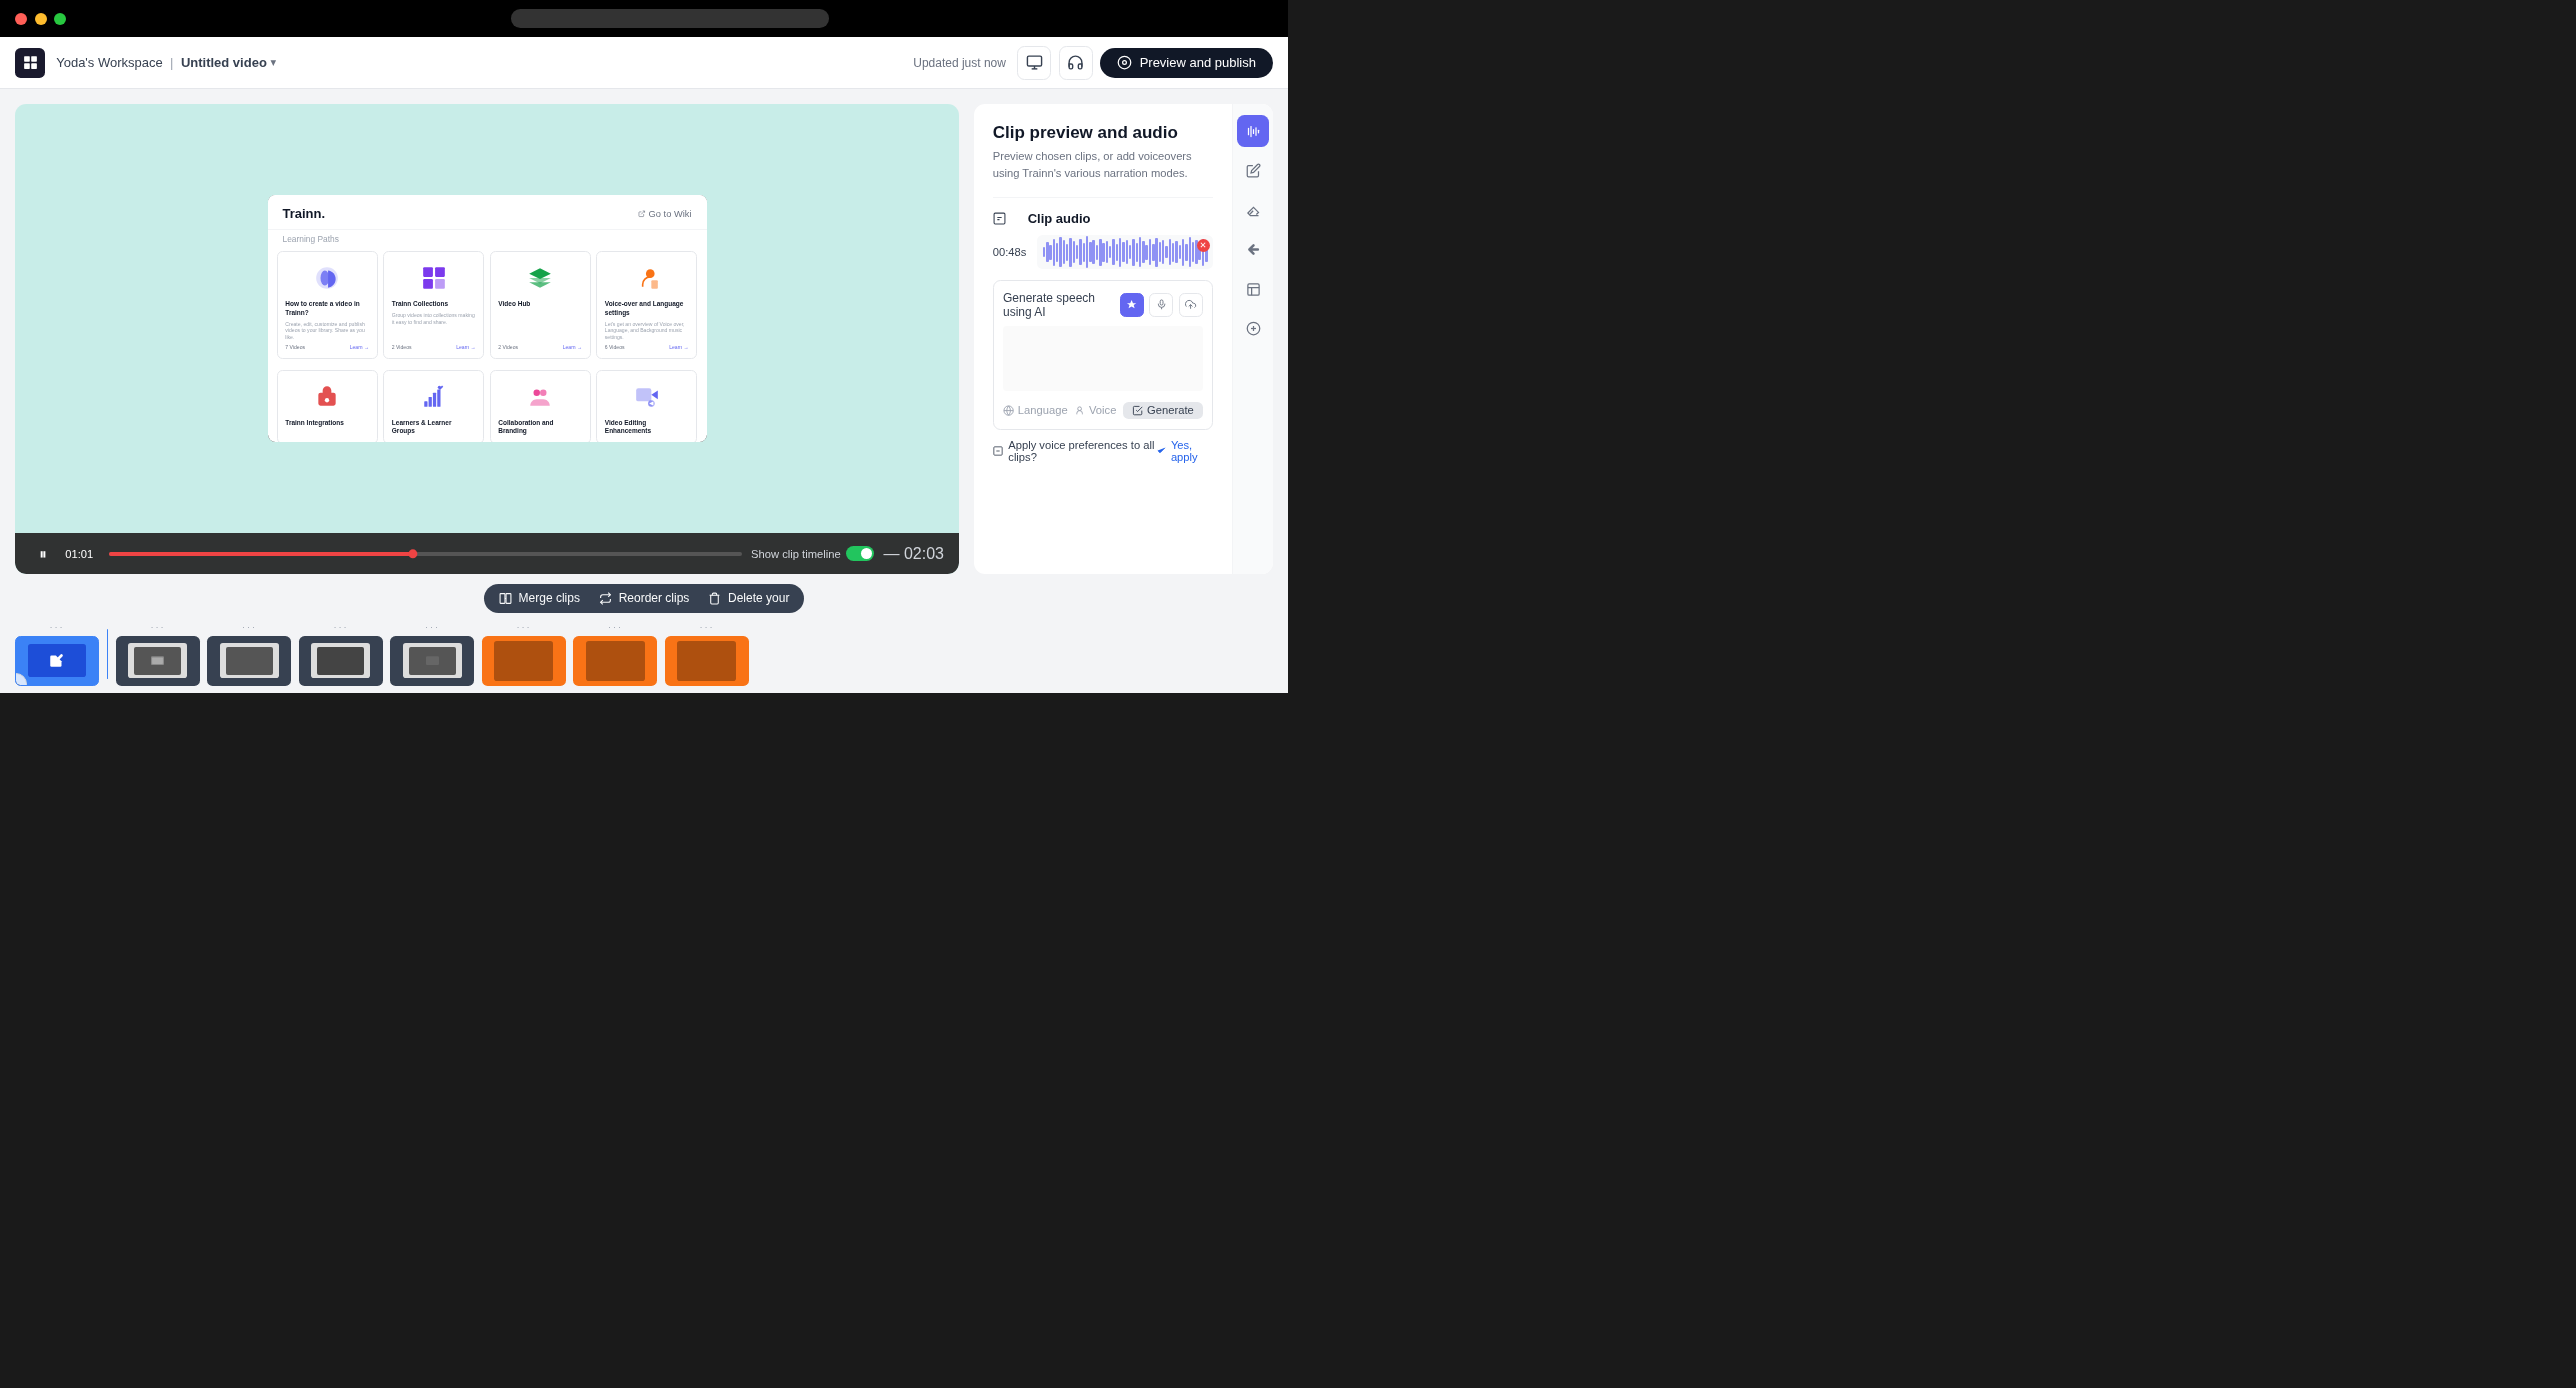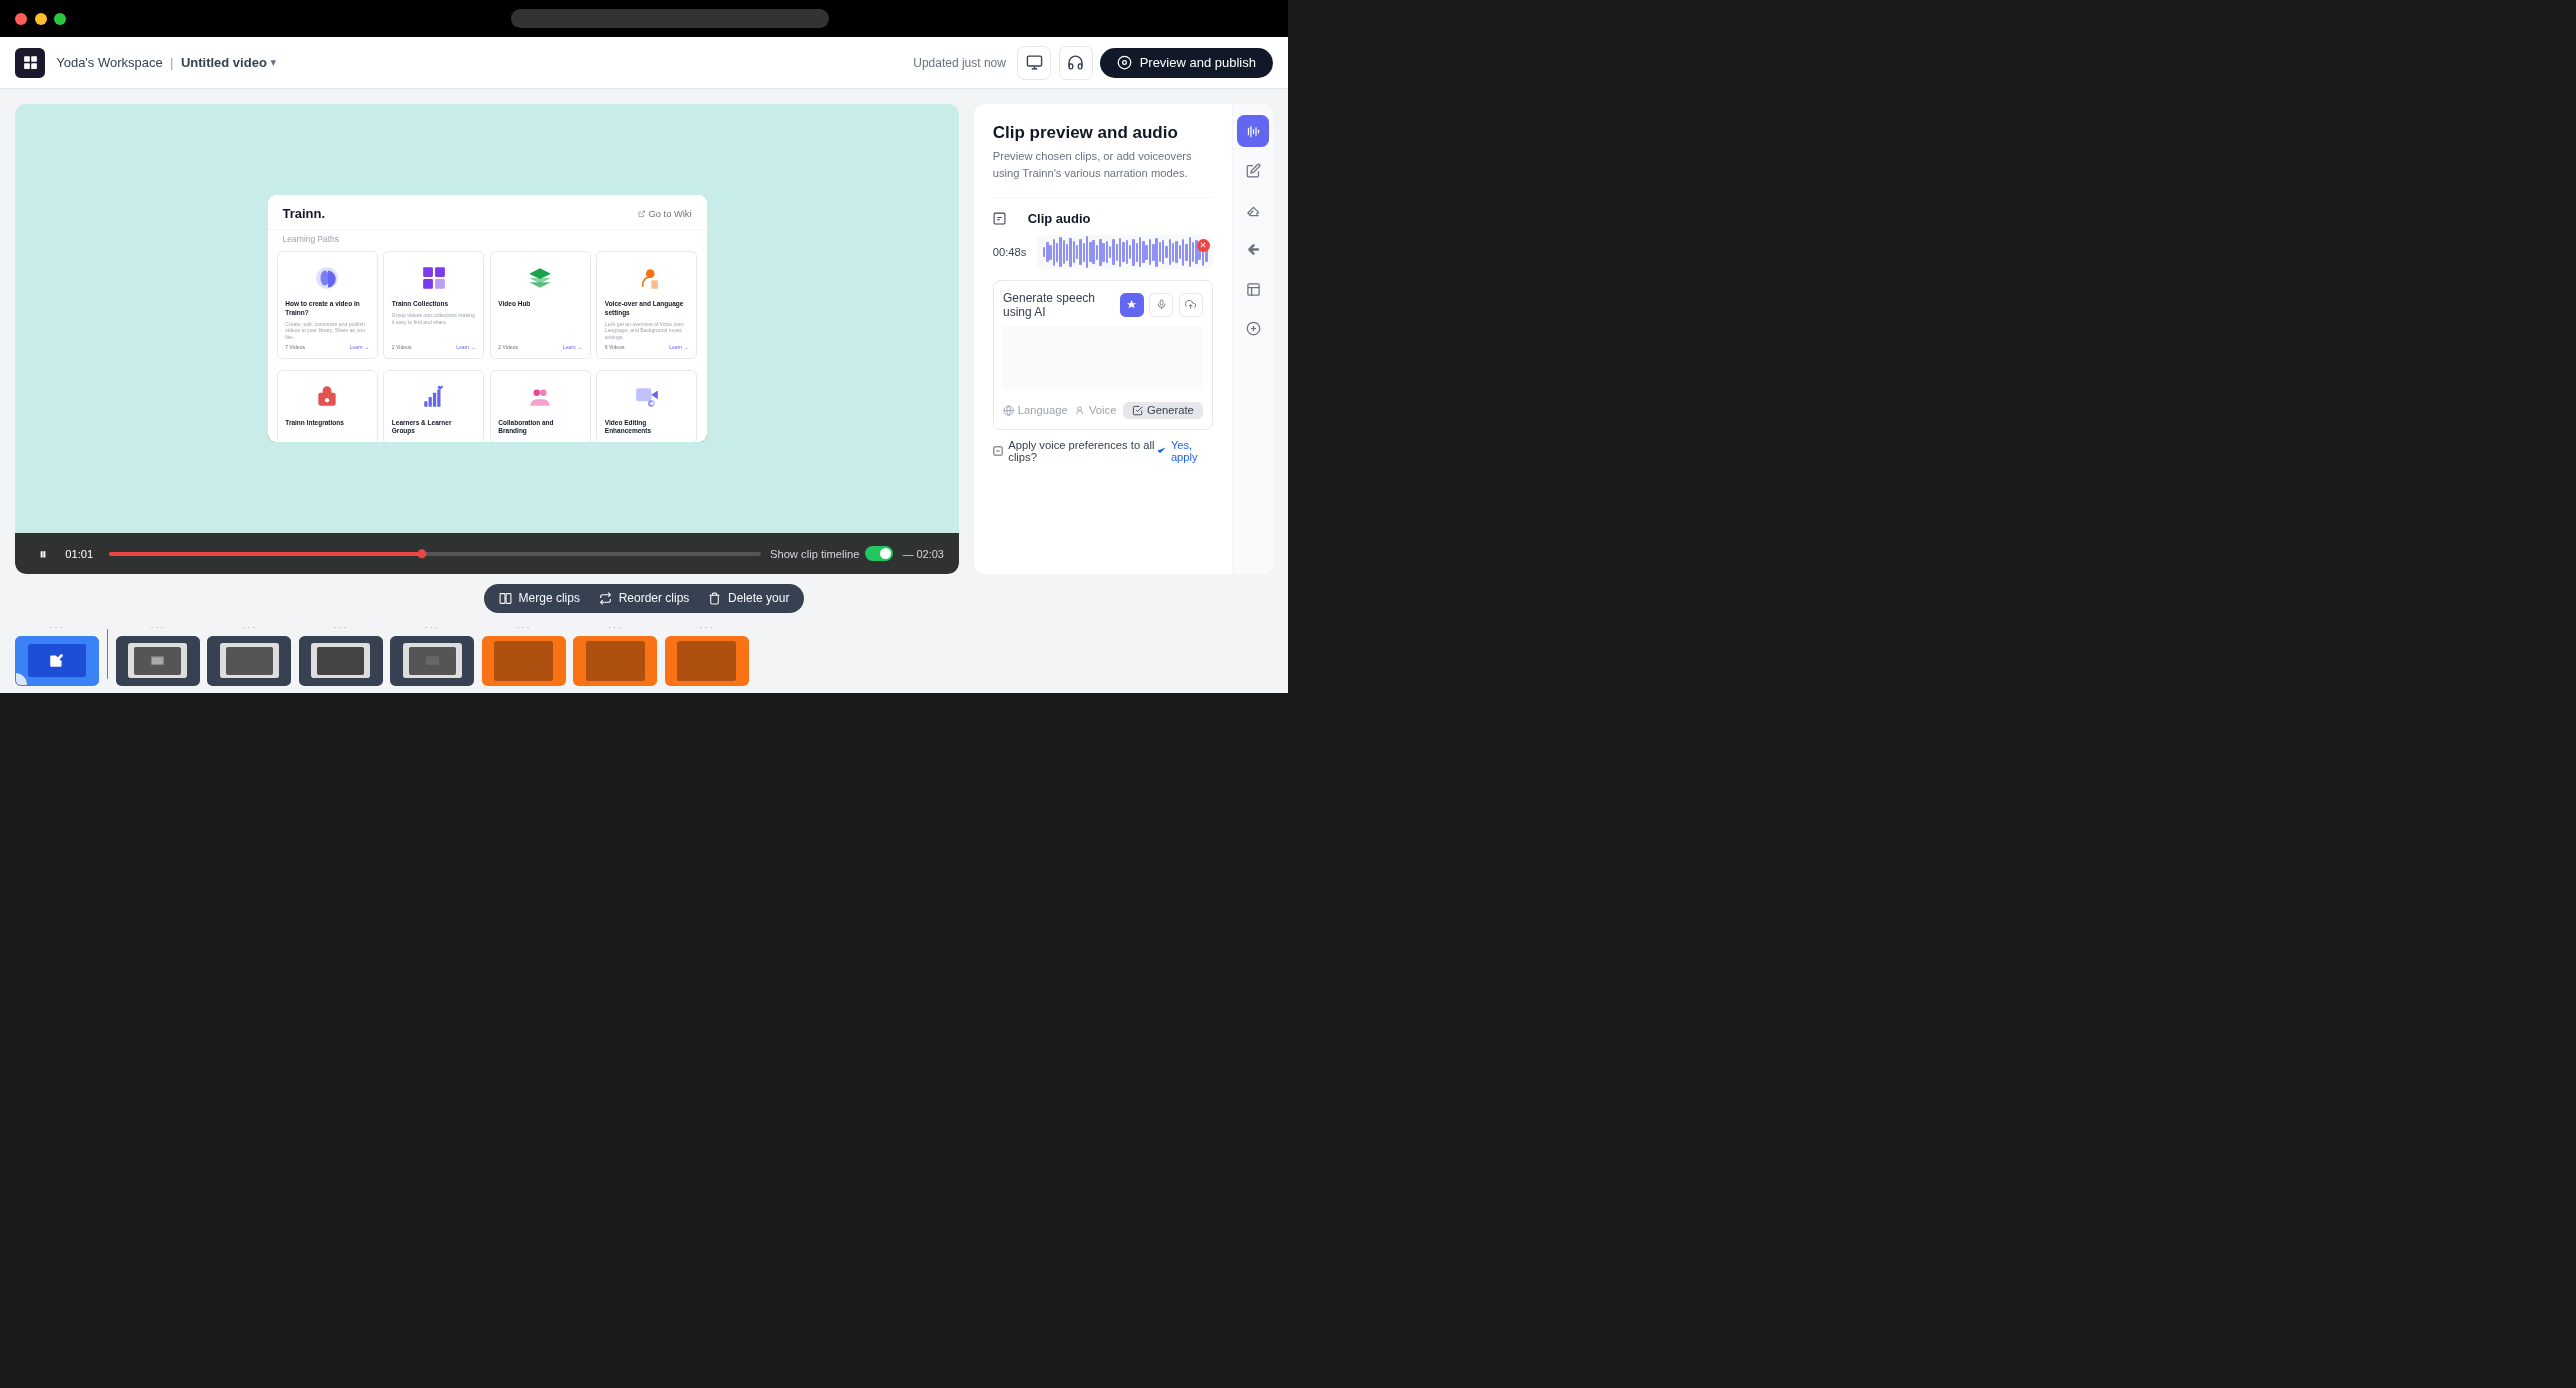--- a/index.html
+++ b/index.html
@@ -248,21 +248,21 @@
     }
     .toggle-knob {
       width: 11.2px;
       height: 11.2px;
       background: #fff;
       border-radius: 50%;
       position: absolute;
       top: 1.9px;
       right: 1.9px;
     }
-    .duration-display { font-size: 11px; color: #d1d5db; }
+    .duration-display { font-size: 16px; color: #d1d5db; }
 
     
     .right-panel {
       width: 299px;
       background: #fff;
       border-radius: 11.2px;
       display: flex;
       overflow: hidden;
     }
     .panel-content {

